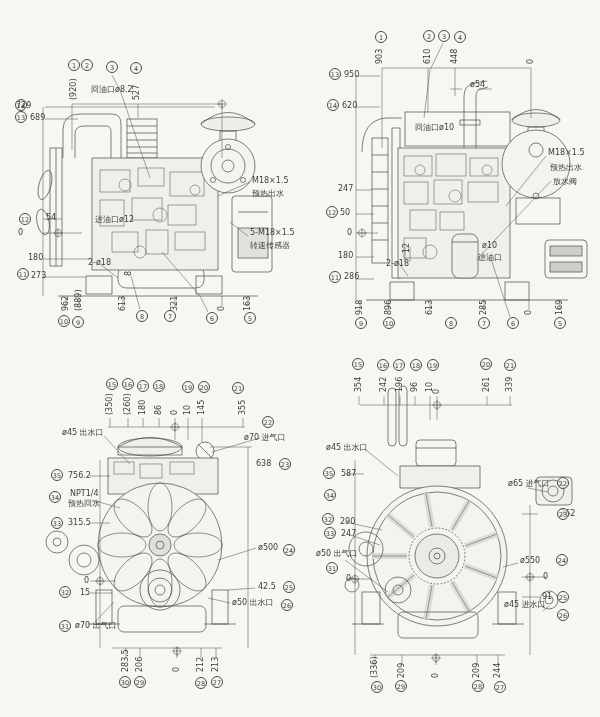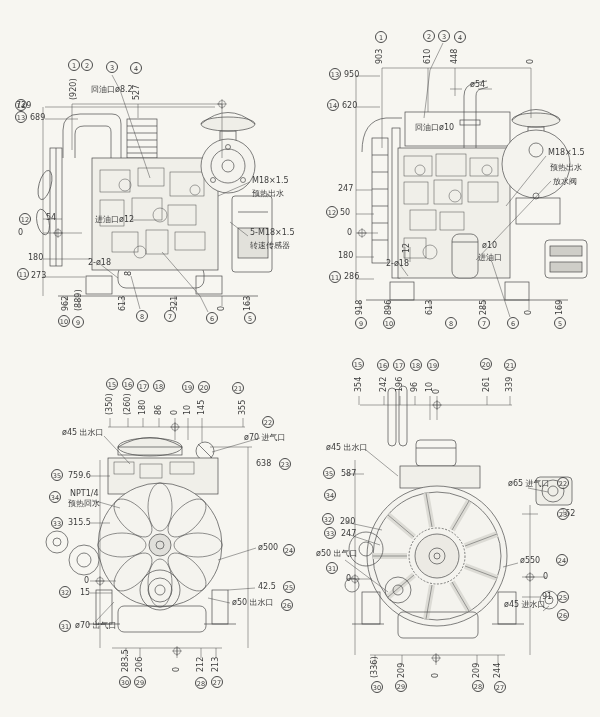--- a/index.html
+++ b/index.html
@@ -497,21 +497,21 @@
   <div class="vd" style="left:179px;top:406px">0</div>
   <div class="vd" style="left:192px;top:406px">10</div>
   <div class="vd" style="left:206px;top:406px">145</div>
   <div class="vd" style="left:247px;top:406px">355</div>
   <div class="lb" style="left:62px;top:428px">ø45 出水口</div>
   <div class="co" style="left:262px;top:416px">22</div>
   <div class="lb" style="left:244px;top:433px">ø70 进气口</div>
   <div class="hd" style="left:256px;top:459px">638</div>
   <div class="co" style="left:279px;top:458px">23</div>
   <div class="co" style="left:51px;top:469px">35</div>
-  <div class="hd" style="left:68px;top:471px">759.6</div>
+  <div class="hd" style="left:68px;top:471px">756.2</div>
   <div class="co" style="left:49px;top:491px">34</div>
   <div class="lb" style="left:70px;top:489px">NPT1/4</div>
   <div class="lb" style="left:68px;top:499px">预热回水</div>
   <div class="co" style="left:51px;top:517px">33</div>
   <div class="hd" style="left:68px;top:518px">315.5</div>
   <div class="hd" style="left:84px;top:576px">0</div>
   <div class="co" style="left:59px;top:586px">32</div>
   <div class="hd" style="left:80px;top:588px">15</div>
   <div class="hd" style="left:258px;top:543px">ø500</div>
   <div class="co" style="left:283px;top:544px">24</div>

